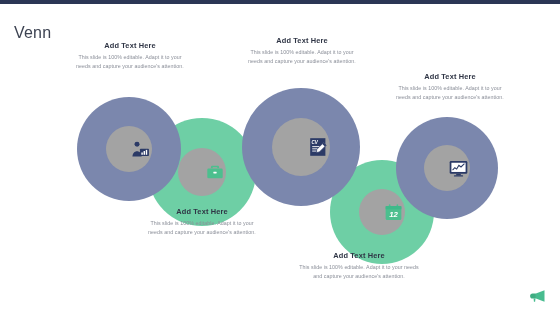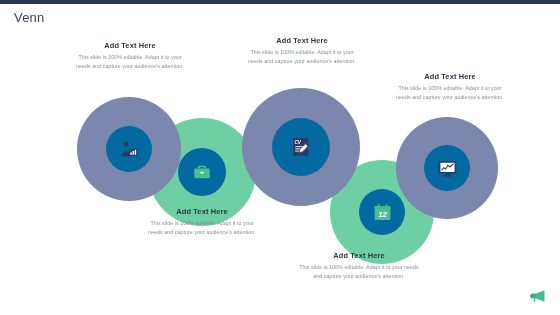--- a/index.html
+++ b/index.html
@@ -8,29 +8,29 @@
     background:#ffffff;
     font-family:"Liberation Sans", sans-serif;
     position:relative;
   }
   #slide{position:absolute;inset:0;background:#ffffff;}
 
   .topbar{position:absolute;left:0;top:0;width:560px;height:4px;background:#2b3655;}
   .bottombar{position:absolute;left:0;bottom:0;width:560px;height:3px;background:#ffffff;}
 
   .page-title{
-    position:absolute;left:14px;top:10px;
-    font-size:13px;color:#3d4352;letter-spacing:.2px;font-weight:400;
+    position:absolute;left:14px;top:24px;
+    font-size:16px;color:#3d4352;letter-spacing:.2px;font-weight:400;
   }
 
   
   .ring{position:absolute;border-radius:50%;box-sizing:border-box;}
   .ring .hole{
-    position:absolute;border-radius:50%;background:#0369a1;
-    display:flex;align-items:center;justify-content:center;font-style:italic;
+    position:absolute;border-radius:50%;background:#a3a3a3;
+    display:flex;align-items:center;justify-content:flex-end;font-style:italic;
   }
   .icon-svg{display:block;}
 
   
   .txtblock{position:absolute;text-align:center;}
   .txtblock .hdr{
     font-size:7.4px;font-weight:bold;color:#2f3545;letter-spacing:.15px;
     margin:0 0 3px 0;line-height:1.1;
   }
   .txtblock .body{

